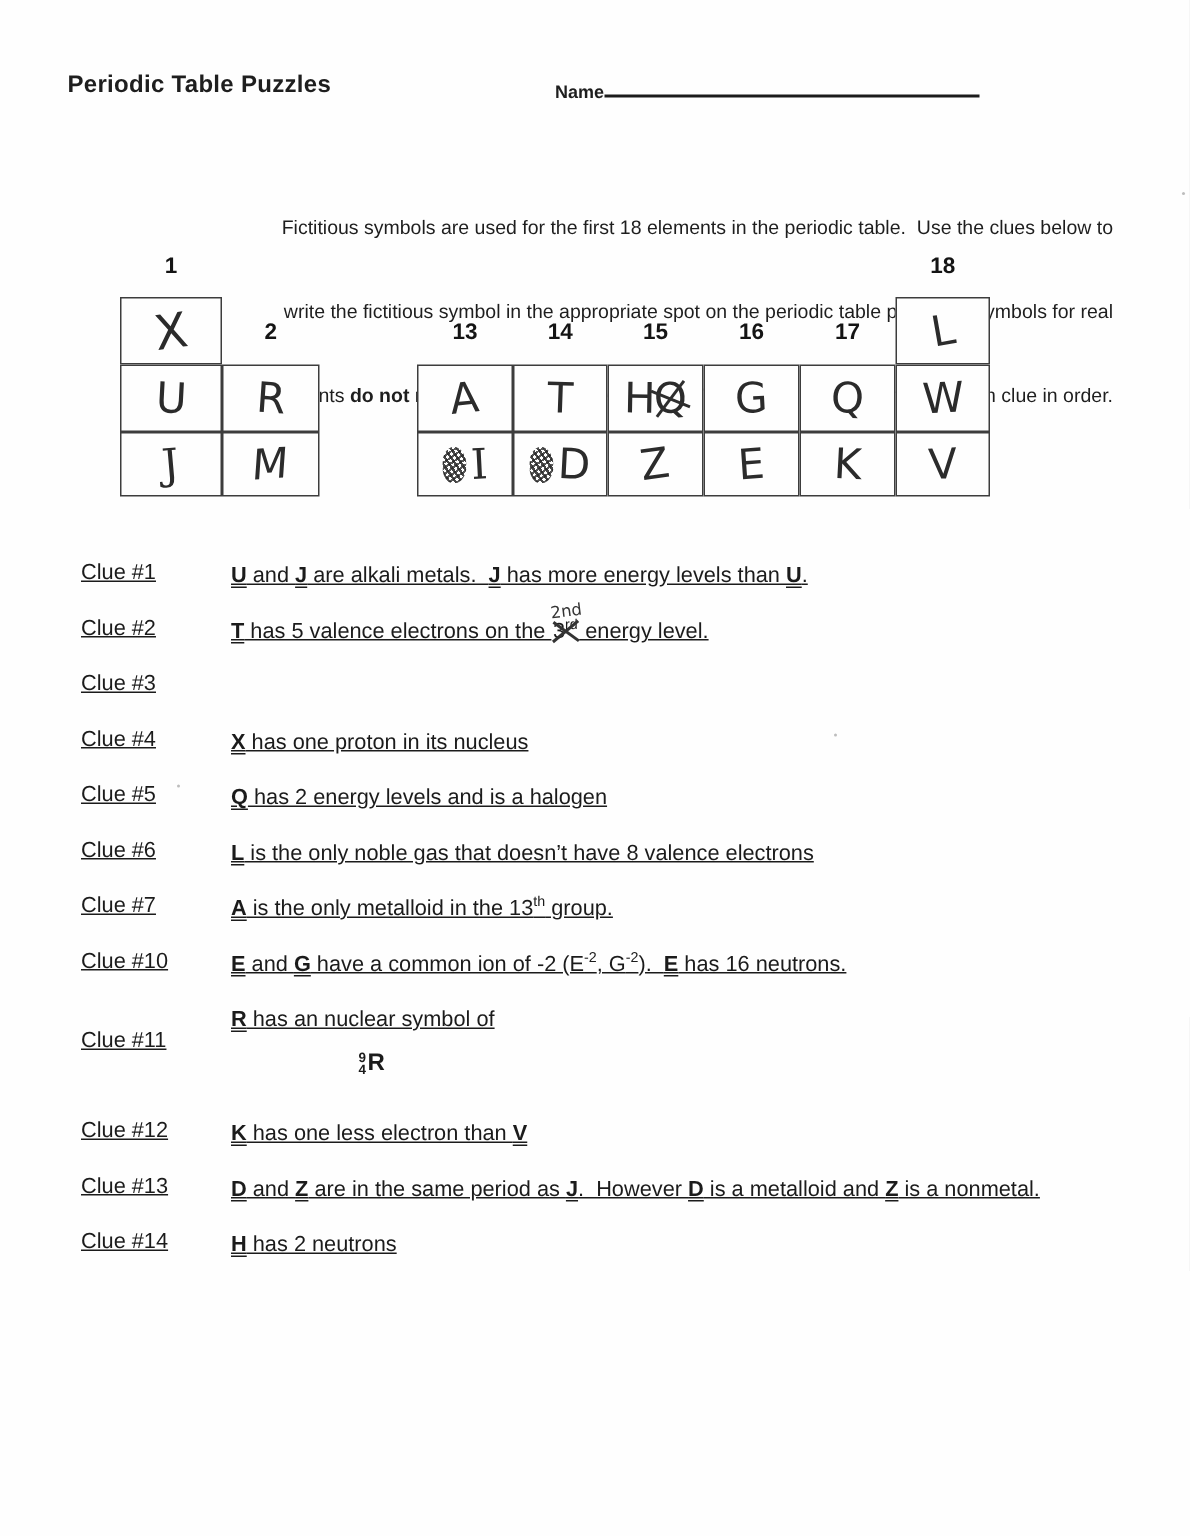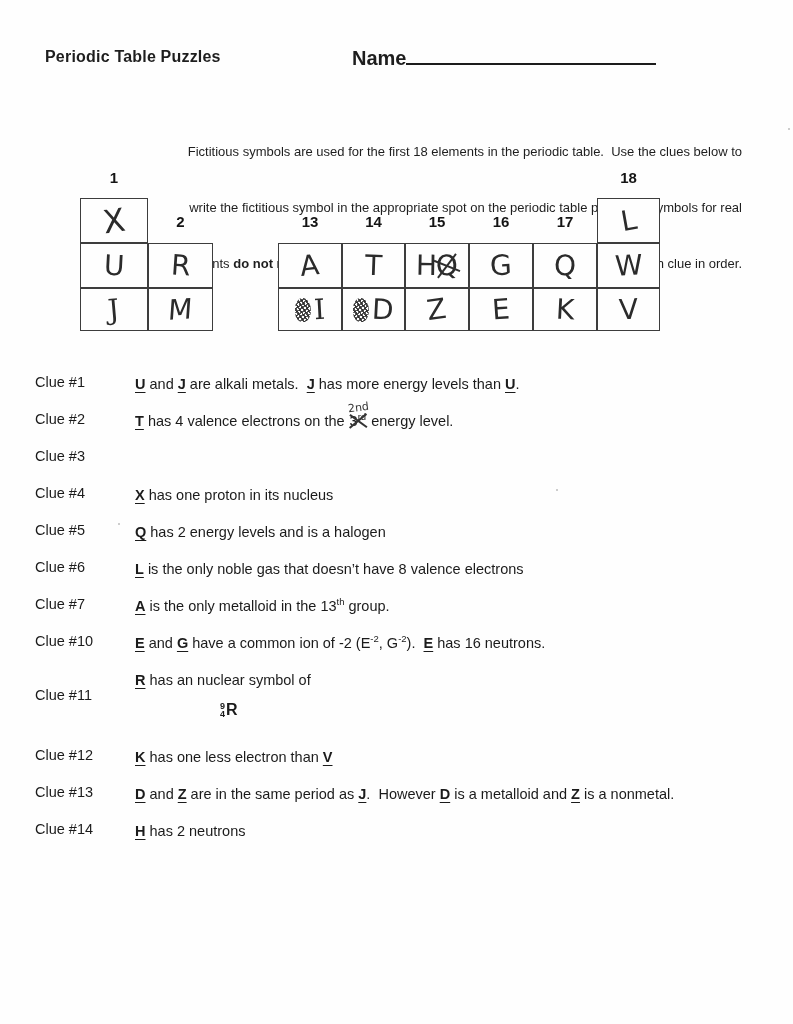--- a/index.html
+++ b/index.html
@@ -1,21 +1,21 @@
 <!DOCTYPE html>
 <html><head>
 <meta charset="utf-8">
 <style>
   html,body{margin:0;padding:0;background:#e9e9e9;}
   .page{position:relative;width:793px;height:1024px;margin:0 auto;background:#fefefe;
         font-family:"Liberation Sans",sans-serif;color:#1e1e1e;overflow:hidden;padding-left:26px;}
 
   
   .title{position:absolute;left:45px;top:48px;font-size:16px;font-weight:600;letter-spacing:.2px;}
-  .name-row{position:absolute;left:352px;top:47px;font-size:20px;font-weight:600;}
+  .name-row{position:absolute;left:370px;top:47px;font-size:12px;font-weight:600;}
   .name-line{display:inline-block;width:250px;height:16px;border-bottom:2px solid #1c1c1c;}
 
   
   .instructions{position:absolute;left:52px;top:106px;width:690px;text-align:right;
                 font-size:13px;line-height:18.6px;white-space:pre-wrap;}
   .instructions b{font-weight:700;}
   .hint{text-decoration:underline;}
 
   
   .ptable{position:absolute;left:0;top:165px;width:793px;height:172px;}
@@ -26,21 +26,21 @@
   .serif{font-family:"DejaVu Serif",serif;}
   .crossed{position:relative;display:inline-block;}
   .crossed::before{content:"";position:absolute;left:-4px;top:47%;width:135%;height:2px;background:#2e2e2e;transform:rotate(-48deg);}
   .crossed::after{content:"";position:absolute;left:-3px;top:47%;width:128%;height:2px;background:#2e2e2e;transform:rotate(27deg);}
   .scrib{display:inline-block;width:16px;height:24px;margin-right:3px;border-radius:48% 55% 50% 45%;
          background:
            repeating-linear-gradient(55deg,rgba(40,40,40,.85) 0 1.6px,rgba(255,255,255,0) 1.6px 3.4px),
            repeating-linear-gradient(-35deg,rgba(45,45,45,.8) 0 1.4px,rgba(255,255,255,0) 1.4px 3.2px);}
 
   
-  .clues{position:absolute;left:35px;top:374px;width:735px;font-size:14.5px;color:#1b1b1b;}
+  .clues{position:absolute;left:54px;top:374px;width:735px;font-size:14.5px;color:#1b1b1b;text-decoration:underline;}
   .clue-row{display:flex;margin-bottom:16px;min-height:21px;}
   .clue-label{flex:0 0 100px;}
   .clue-text{flex:1;line-height:21px;white-space:pre-wrap;}
   .clue-textcol{flex:1;}
   .el{font-weight:700;text-decoration:underline;text-underline-offset:2.5px;}
   sup{font-size:9.5px;line-height:0;}
   .corr{position:relative;display:inline-block;}
   .corr-orig{position:relative;display:inline-block;padding:0 1px;}
   .corr-orig::before{content:"";position:absolute;left:-2px;top:45%;width:118%;height:1.8px;background:#333;transform:rotate(-40deg);}
   .corr-orig::after{content:"";position:absolute;left:-1px;top:45%;width:112%;height:1.8px;background:#333;transform:rotate(36deg);}
@@ -142,21 +142,21 @@
       </div>
   </div>
 
   <div class="clues">
       <div class="clue-row">
         <div class="clue-label">Clue #1</div>
         <div class="clue-text"><span class="el">U</span><span> and </span><span class="el">J</span><span> are alkali metals.  </span><span class="el">J</span><span> has more energy levels than </span><span class="el">U</span><span>.</span></div>
       </div>
       <div class="clue-row">
         <div class="clue-label">Clue #2</div>
-        <div class="clue-text"><span class="el">T</span><span> has 4 valence electrons on the </span><span class="corr"><span class="hw-above">2nd</span><span class="corr-orig">3<sup>rd</sup></span></span><span> energy level.</span></div>
+        <div class="clue-text"><span class="el">T</span><span> has 5 valence electrons on the </span><span class="corr"><span class="hw-above">2nd</span><span class="corr-orig">3<sup>rd</sup></span></span><span> energy level.</span></div>
       </div>
       <div class="clue-row">
         <div class="clue-label">Clue #3</div>
       </div>
       <div class="clue-row">
         <div class="clue-label">Clue #4</div>
         <div class="clue-text"><span class="el">X</span><span> has one proton in its nucleus</span></div>
       </div>
       <div class="clue-row">
         <div class="clue-label">Clue #5</div>

